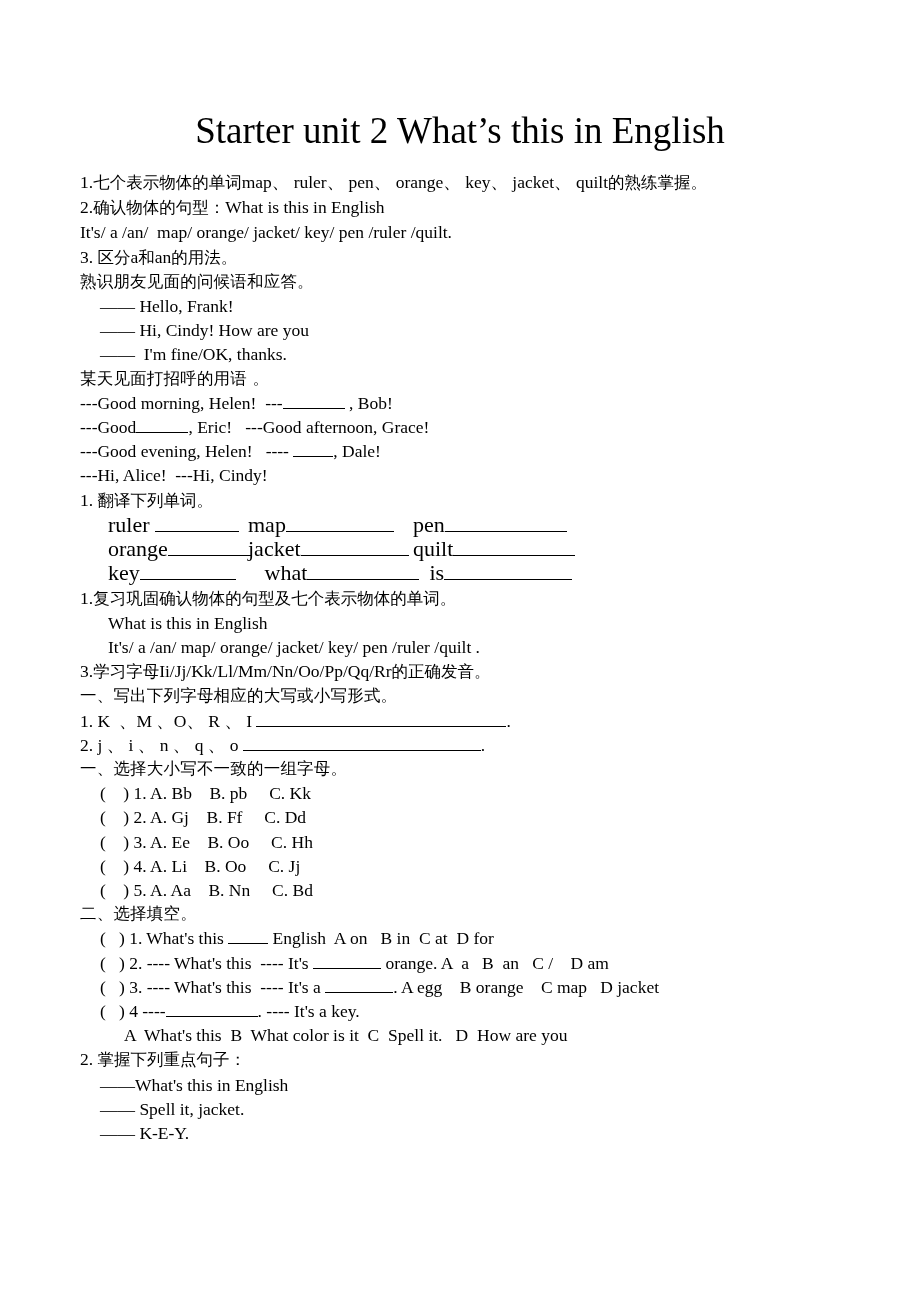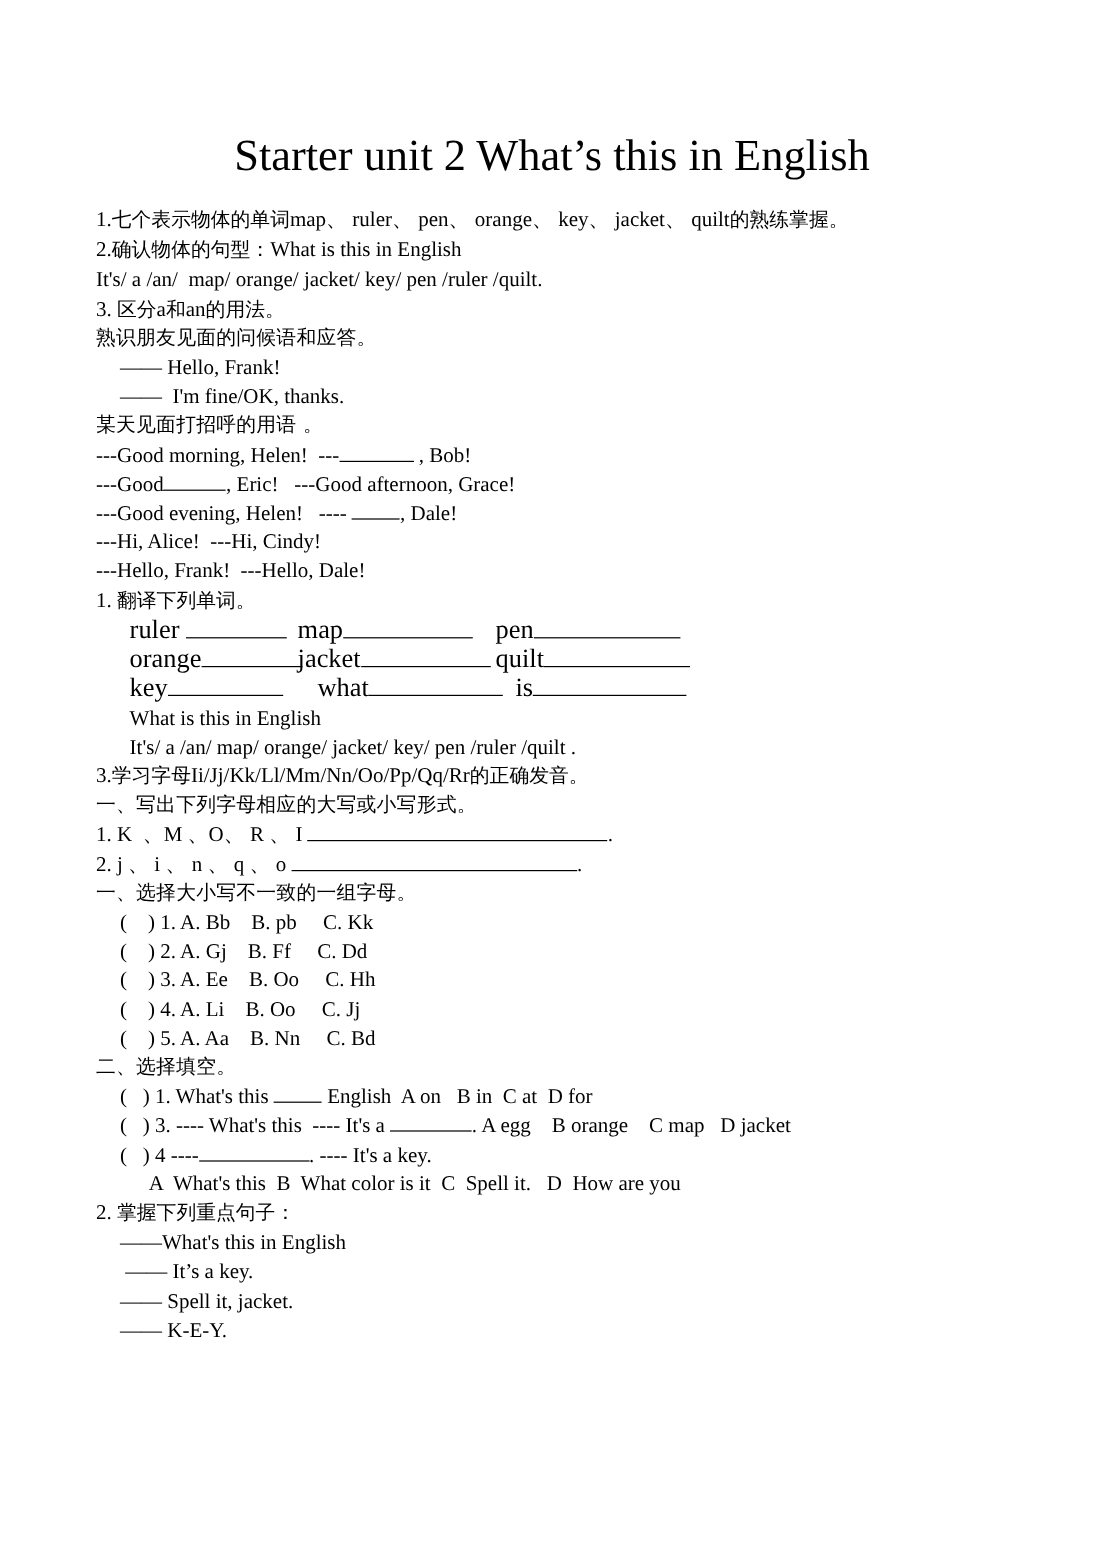--- a/index.html
+++ b/index.html
@@ -107,41 +107,42 @@
 
     <div class="line mixed"><span>2.</span><span class="han">确认物体的句型：</span><span>What is this in English</span></div>
 
     <div class="line">It's/ a /an/  map/ orange/ jacket/ key/ pen /ruler /quilt.</div>
 
     <div class="line mixed"><span>3. </span><span class="han">区分</span><span>a</span><span class="han">和</span><span>an</span><span class="han">的用法。</span></div>
 
     <div class="line cn">熟识朋友见面的问候语和应答。</div>
 
     <div class="line indent1">—— Hello, Frank!</div>
+    <div class="line indent1">—— Hi, Cindy! How are you</div>
     <div class="line indent1">——  I'm fine/OK, thanks.</div>
 
     <div class="line cn">某天见面打招呼的用语 。</div>
 
     <div class="line"><span>---Good morning, Helen!  ---</span><span class="dash bl-md2"></span><span> , Bob!</span></div>
 
     <div class="line"><span>---Good</span><span class="dash bl-sm"></span><span>, Eric!   ---Good afternoon, Grace!</span></div>
 
     <div class="line"><span>---Good evening, Helen!   ---- </span><span class="dash bl-md"></span><span>, Dale!</span></div>
 
     <div class="line">---Hi, Alice!  ---Hi, Cindy!</div>
-    <div class="line">---Hello, Frank!  ---Hello, Dale!</div>
 
     <div class="line mixed"><span>1. </span><span class="han">翻译下列单词。</span></div>
 
     <div class="trow"><span class="tcell tc1"><span>ruler </span><span class="dash bl-ruler"></span></span><span class="tcell tc2"><span>map</span><span class="dash bl-map"></span></span><span class="tcell"><span>pen</span><span class="dash bl-pen"></span></span></div>
 
     <div class="trow"><span class="tcell tc1"><span>orange</span><span class="dash bl-orange"></span></span><span class="tcell tc2"><span>jacket</span><span class="dash bl-jacket"></span></span><span class="tcell"><span>quilt</span><span class="dash bl-quilt"></span></span></div>
 
     <div class="trow"><span class="tcell tc1"><span>key</span><span class="dash bl-key"></span></span><span class="tcell tc2"><span>   what</span><span class="dash bl-what"></span></span><span class="tcell"><span>   is</span><span class="dash bl-is"></span></span></div>
 
+    <div class="line mixed"><span>1.</span><span class="han">复习巩固确认物体的句型及七个表示物体的单词。</span></div>
 
     <div class="line indent2">What is this in English</div>
     <div class="line indent2">It's/ a /an/ map/ orange/ jacket/ key/ pen /ruler /quilt .</div>
 
     <div class="line mixed"><span>3.</span><span class="han">学习字母</span><span>Ii/Jj/Kk/Ll/Mm/Nn/Oo/Pp/Qq/Rr</span><span class="han">的正确发音。</span></div>
 
     <div class="line cn">一、写出下列字母相应的大写或小写形式。</div>
 
     <div class="line"><span>1. K  、M 、O、 R 、 I </span><span class="dash bl-long1"></span><span>.</span></div>
 
@@ -152,28 +153,28 @@
     <div class="line indent1">(    ) 1. A. Bb    B. pb     C. Kk</div>
     <div class="line indent1">(    ) 2. A. Gj    B. Ff     C. Dd</div>
     <div class="line indent1">(    ) 3. A. Ee    B. Oo     C. Hh</div>
     <div class="line indent1">(    ) 4. A. Li    B. Oo     C. Jj</div>
     <div class="line indent1">(    ) 5. A. Aa    B. Nn     C. Bd</div>
 
     <div class="line cn">二、选择填空。</div>
 
     <div class="line indent1"><span>(   ) 1. What's this </span><span class="dash bl-md"></span><span> English  A on   B in  C at  D for</span></div>
 
+    <div class="line indent1"><span>(   ) 2. ---- What's this  ---- It's </span><span class="dash bl-md3"></span><span> orange. A  a   B  an   C /    D am</span></div>
 
     <div class="line indent1"><span>(   ) 3. ---- What's this  ---- It's a </span><span class="dash bl-md3"></span><span>. A egg    B orange    C map   D jacket</span></div>
 
     <div class="line indent1"><span>(   ) 4 ----</span><span class="dash bl-md4"></span><span>. ---- It's a key.</span></div>
 
     <div class="line indent3">A  What's this  B  What color is it  C  Spell it.   D  How are you</div>
 
     <div class="line mixed"><span>2. </span><span class="han">掌握下列重点句子：</span></div>
 
     <div class="line indent1">——What's this in English</div>
-    <div class="line indent1"> —— It’s a key.</div>
     <div class="line indent1">—— Spell it, jacket.</div>
     <div class="line indent1">—— K-E-Y.</div>
 
   </div>
 </div>
 
 </body></html>

